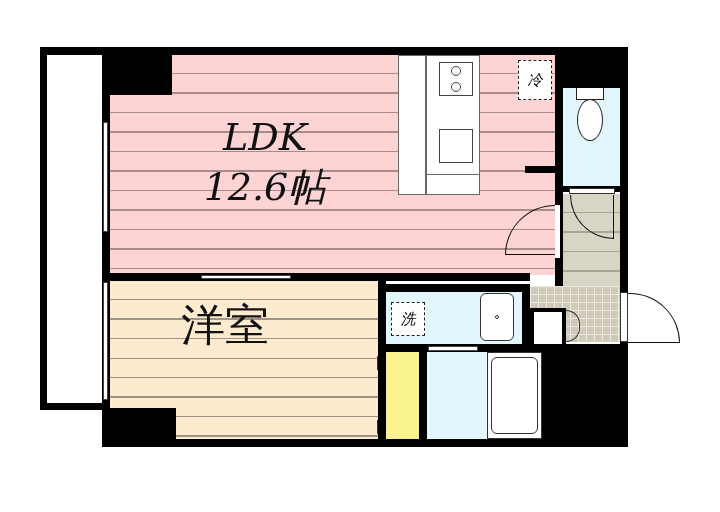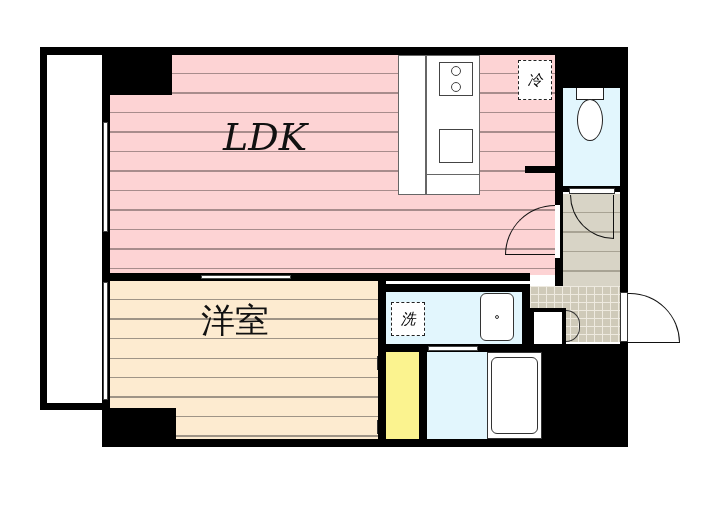--- a/index.html
+++ b/index.html
@@ -24,20 +24,21 @@
   <div class="abs" style="left:40px;top:47px;width:70px;height:363px;border:7px solid #000;border-right:none;background:#fff;"></div>
 
   <div class="abs blk" style="left:40px;top:47px;width:588px;height:8px;"></div>
   <div class="abs blk" style="left:620px;top:47px;width:8px;height:400px;"></div>
   <div class="abs blk" style="left:102px;top:439px;width:526px;height:8px;"></div>
   <div class="abs blk" style="left:102px;top:47px;width:8px;height:400px;"></div>
 
   <div class="abs ldk" style="left:110px;top:55px;width:445px;height:220px;"></div>
   <div class="abs blk" style="left:102px;top:47px;width:70px;height:48px;"></div>
   <div class="label" style="left:200px;top:118px;width:130px;font-size:38px;">LDK</div>
+  <div class="label" style="left:180px;top:168px;width:170px;font-size:38px;">12.6帖</div>
 
   <div class="abs" style="left:398px;top:55px;width:28px;height:140px;background:#fff;border:1px solid #666;"></div>
   <div class="abs" style="left:426px;top:55px;width:54px;height:140px;background:#fff;border:1px solid #666;">
     <div class="abs" style="left:12px;top:6px;width:34px;height:34px;border:1px solid #444;">
       <div class="abs" style="left:11px;top:3px;width:10px;height:10px;border:1px solid #444;border-radius:50%;"></div>
       <div class="abs" style="left:11px;top:19px;width:10px;height:10px;border:1px solid #444;border-radius:50%;"></div>
     </div>
     <div class="abs" style="left:12px;top:73px;width:34px;height:34px;border:1px solid #444;"></div>
     <div class="abs" style="left:0;top:118px;width:52px;height:1px;background:#666;"></div>
   </div>
@@ -68,21 +69,21 @@
   <div class="abs" style="left:566px;top:310px;width:14px;height:32px;border:1px solid #333;border-left:none;border-radius:0 14px 14px 0;"></div>
 
   <div class="abs" style="left:620px;top:292px;width:8px;height:50px;background:#fff;border:1px solid #333;"></div>
   <div class="abs" style="left:628px;top:293px;width:52px;height:50px;border-top:1px solid #111;border-right:1px solid #111;border-bottom:1px solid #111;border-radius:0 52px 0 0;"></div>
 
   <div class="abs blk" style="left:102px;top:273px;width:428px;height:8px;"></div>
   <div class="abs win" style="left:201px;top:275px;width:90px;height:4px;"></div>
   <div class="abs win" style="left:430px;top:285px;width:80px;height:4px;"></div>
 
   <div class="abs yoshitsu" style="left:110px;top:281px;width:270px;height:158px;"></div>
-  <div class="label" style="left:170px;top:303px;width:130px;font-size:34px;font-style:normal;">洋室</div>
+  <div class="label" style="left:160px;top:303px;width:130px;font-size:44px;font-style:normal;">洋室</div>
   <div class="abs blk" style="left:102px;top:408px;width:74px;height:39px;"></div>
 
   <div class="abs blk" style="left:378px;top:273px;width:8px;height:174px;"></div>
 
   <div class="abs water" style="left:386px;top:292px;width:142px;height:54px;"></div>
   <div class="abs blk" style="left:386px;top:284px;width:144px;height:8px;"></div>
   <div class="abs dash" style="left:391px;top:302px;width:34px;height:34px;">
       <span>洗</span>
     </div>
   <div class="abs" style="left:480px;top:293px;width:34px;height:48px;background:#fff;border:1px solid #333;border-radius:6px;">

